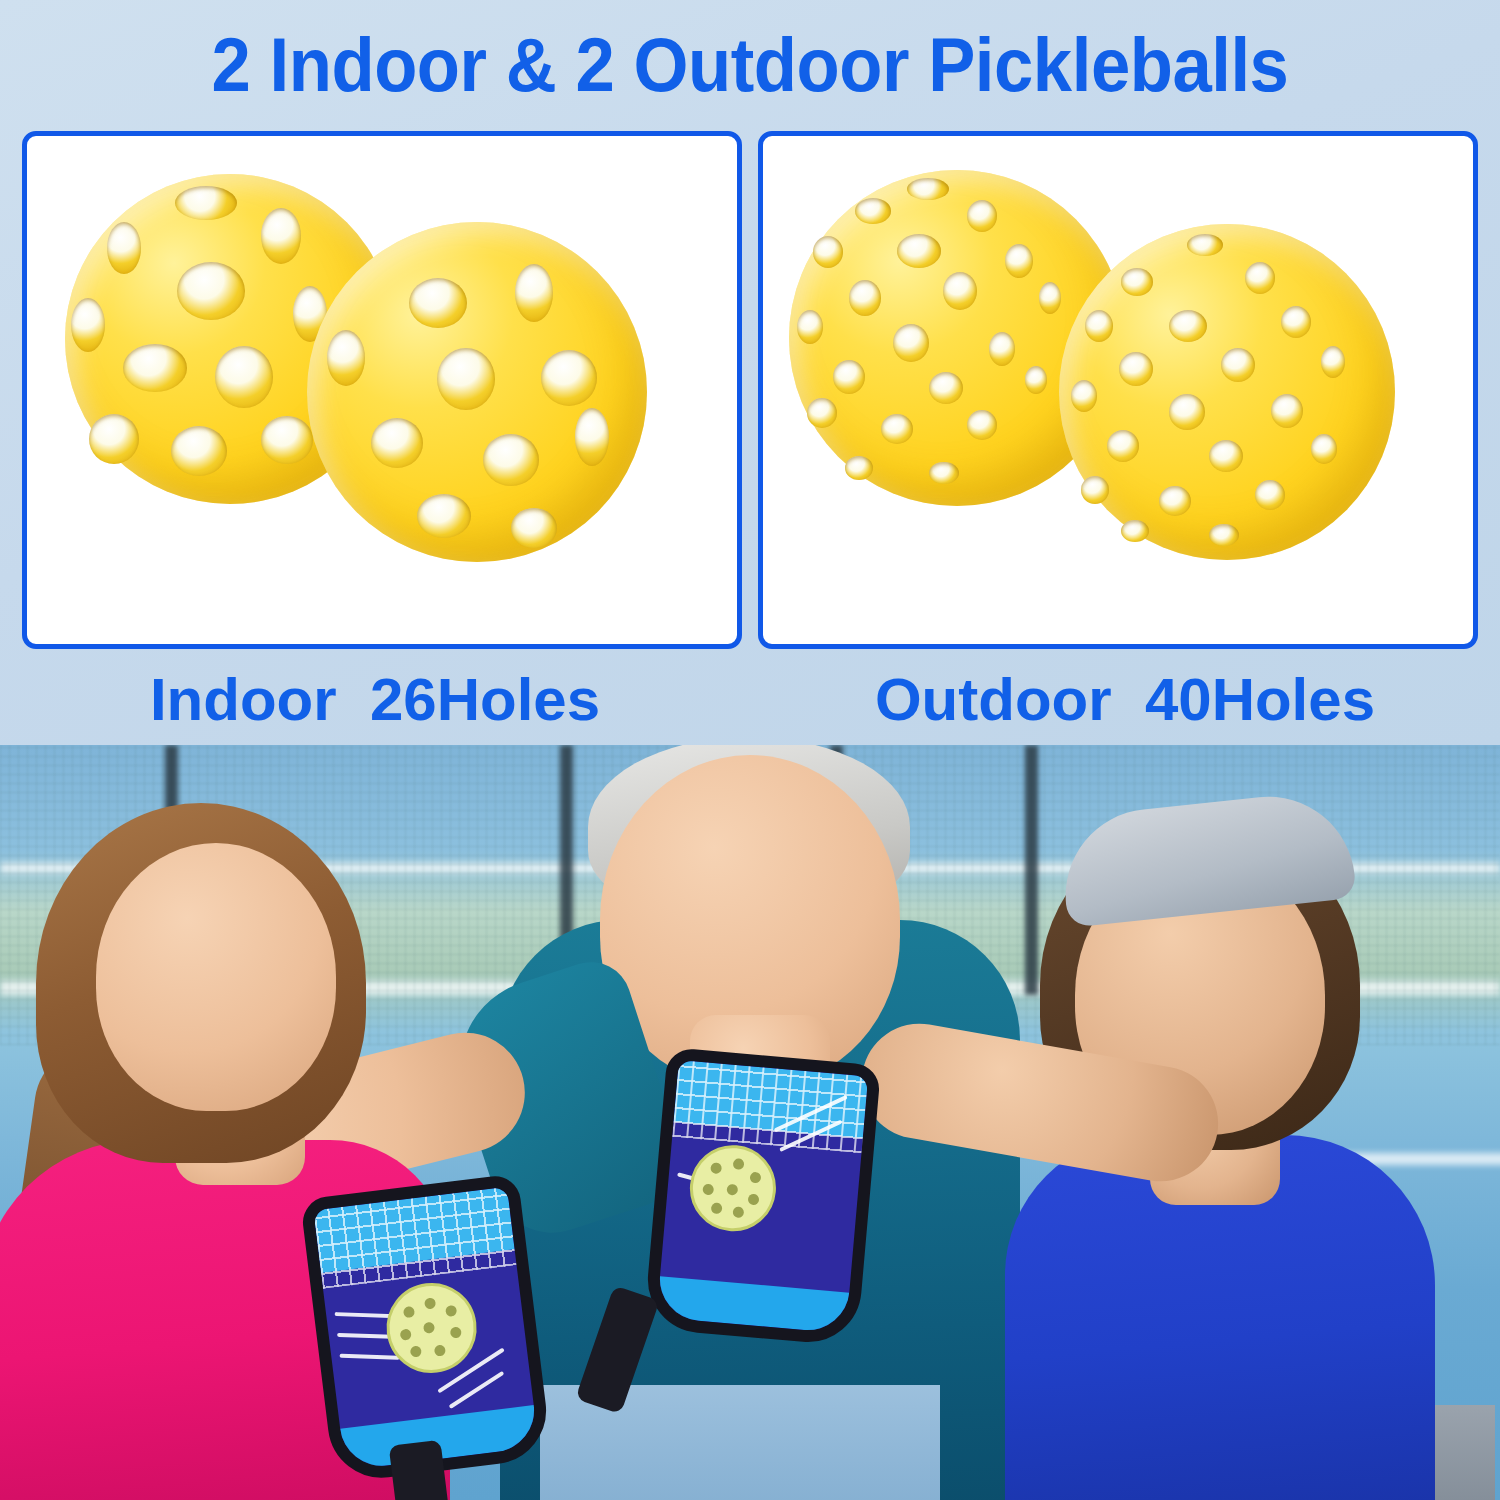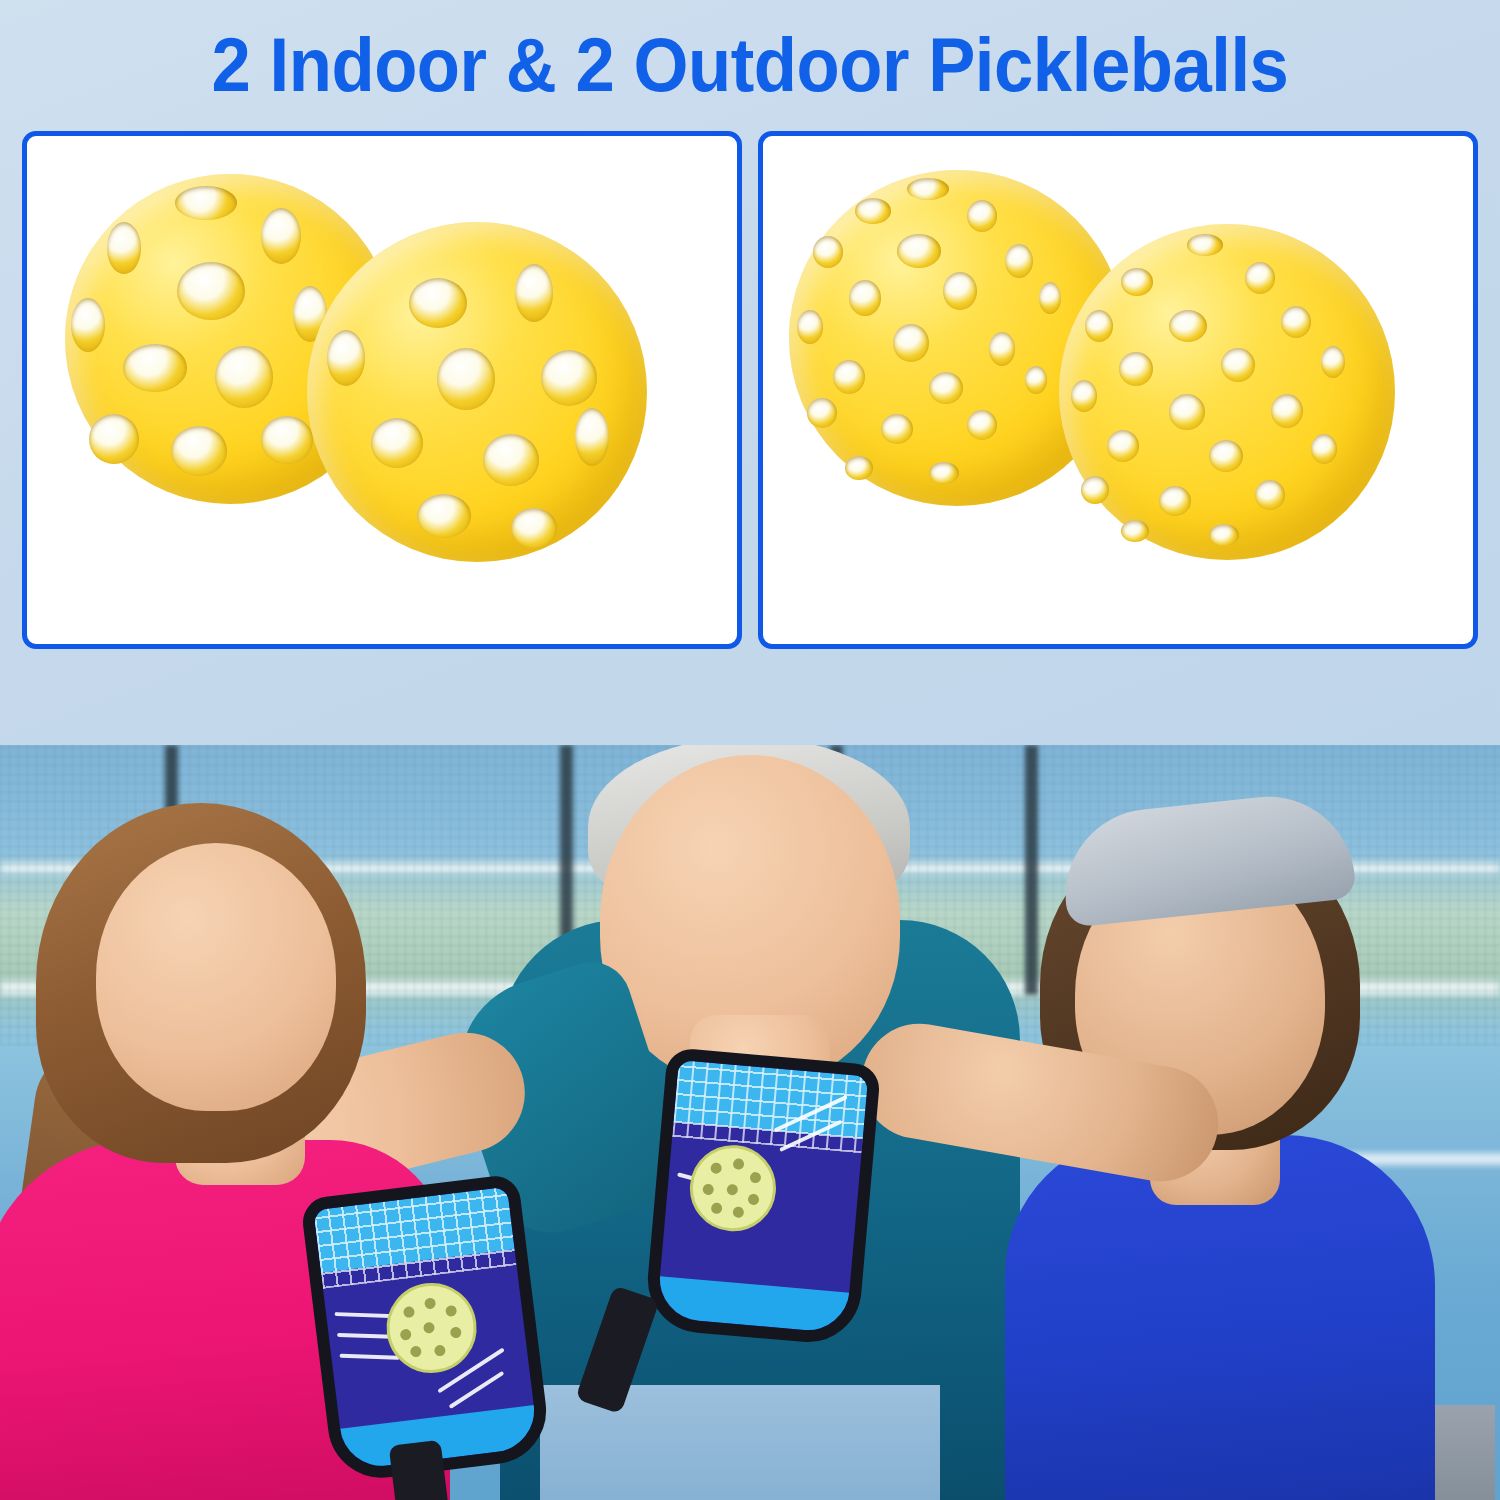--- a/index.html
+++ b/index.html
@@ -274,20 +274,24 @@
             <div class="hole" style="left:100px;top:262px;width:32px;height:30px;"></div>
             <div class="hole" style="left:196px;top:256px;width:30px;height:30px;"></div>
             <div class="hole" style="left:62px;top:296px;width:28px;height:22px;"></div>
             <div class="hole" style="left:150px;top:300px;width:30px;height:22px;"></div>
           </div>
         </div>
       </div>
 
     </div>
 
+    <div class="card-labels">
+      <div class="card-label">Indoor  26Holes</div>
+      <div class="card-label">Outdoor  40Holes</div>
+    </div>
   </div>
 
   <div class="photo-section">
     <div class="court"></div>
     <div class="court-line" style="left:0;top:118px;width:1500px;height:10px;"></div>
     <div class="court-line" style="left:0;top:236px;width:1500px;height:14px;"></div>
     <div class="court-line" style="left:0;top:470px;width:360px;height:12px;transform:rotate(-4deg);"></div>
     <div class="court-line" style="left:1130px;top:408px;width:380px;height:12px;"></div>
     <div class="fence"></div>
     <div class="post" style="left:165px;"></div>

